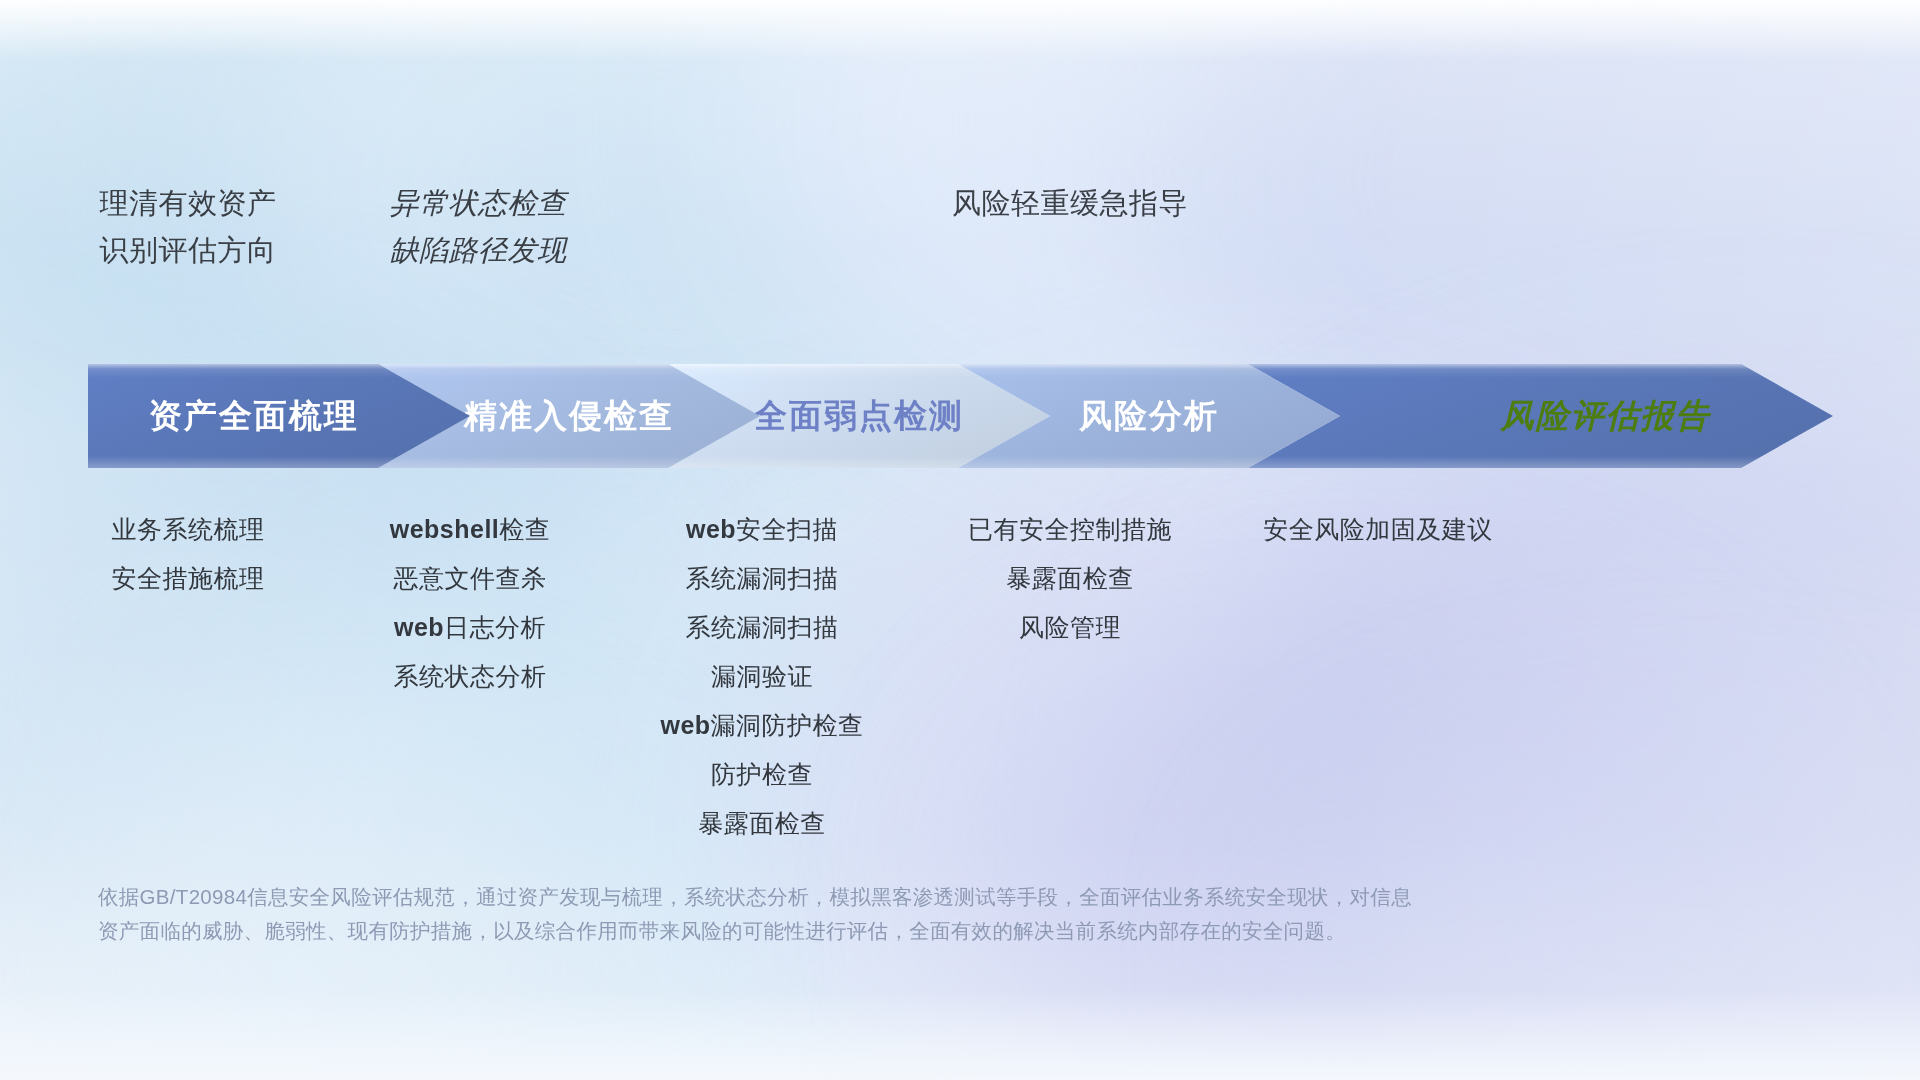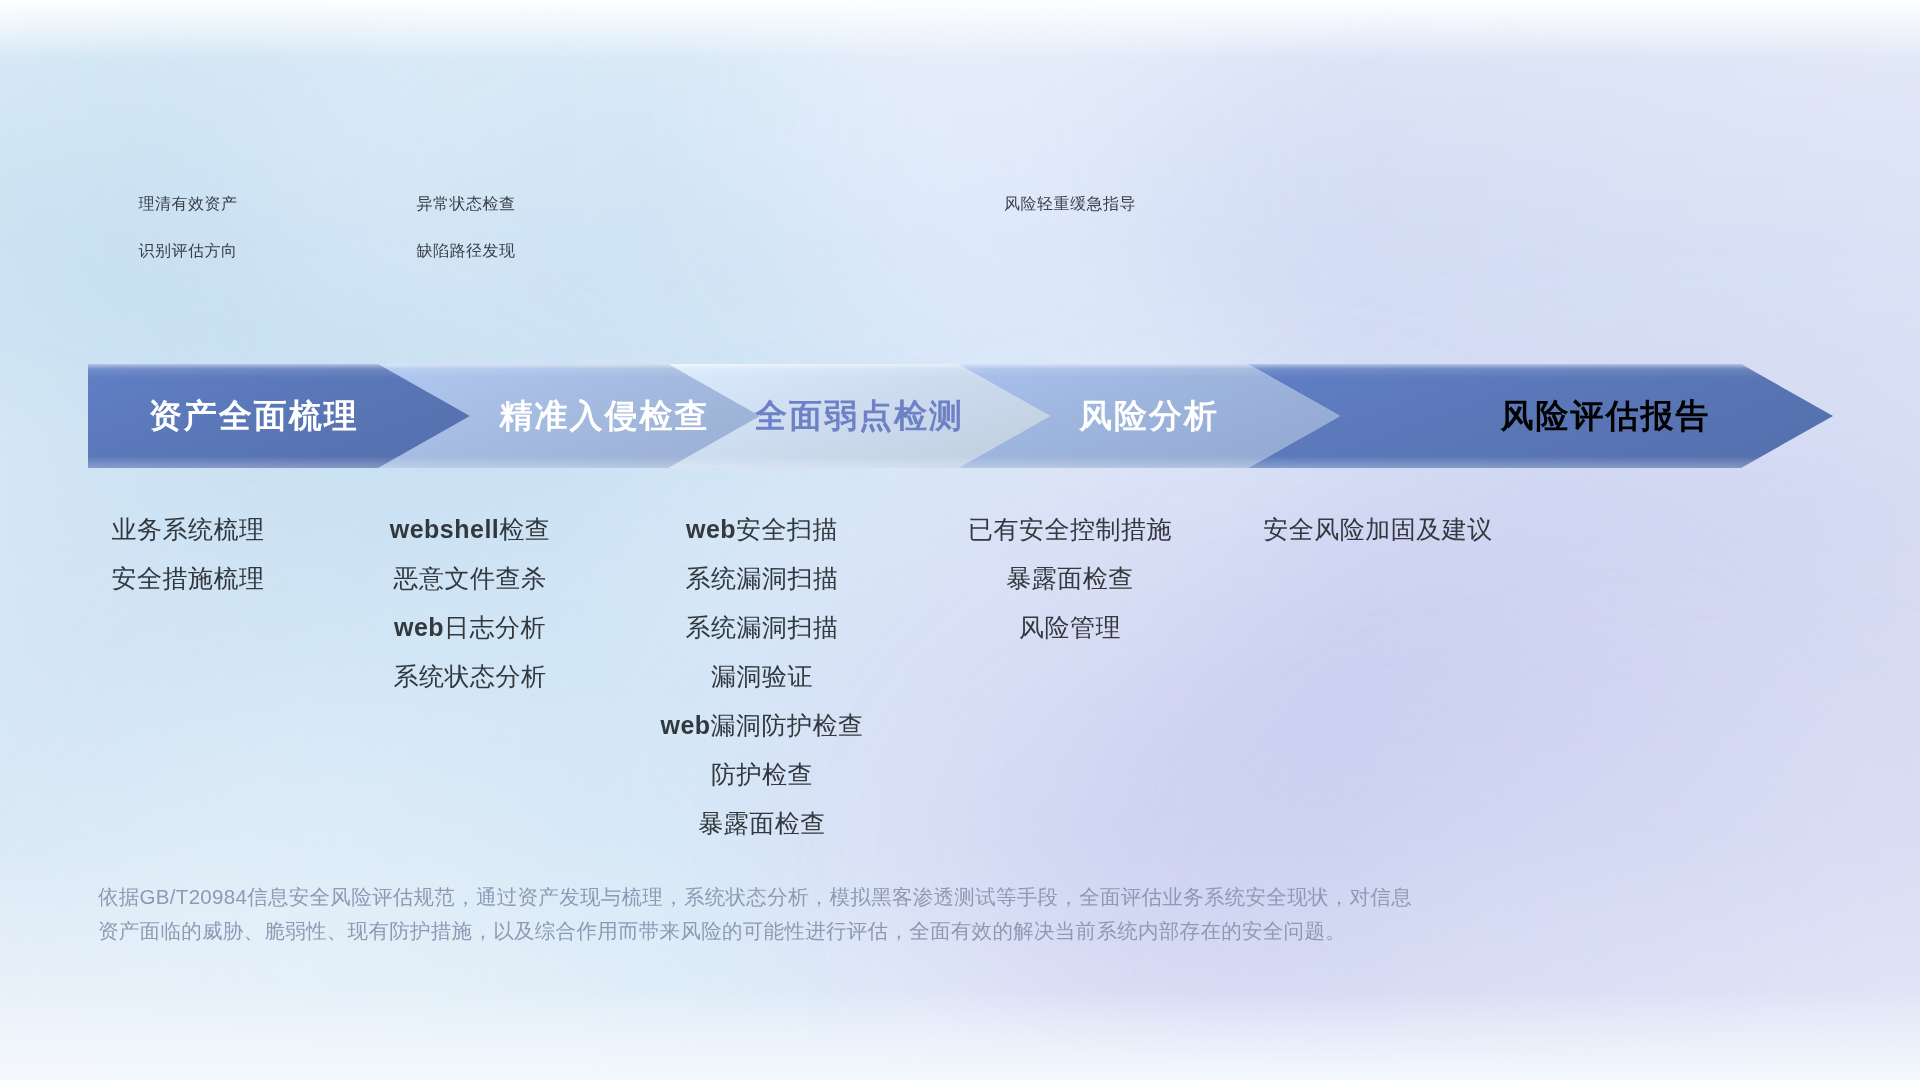--- a/index.html
+++ b/index.html
@@ -30,21 +30,21 @@
   
   #bg .edgeTop{position:absolute;left:0;right:0;top:0;height:60px;background:linear-gradient(180deg,#fdfeff 0%,rgba(253,254,255,0) 100%);}
   #bg .edgeBot{position:absolute;left:0;right:0;bottom:0;height:90px;background:linear-gradient(0deg,#f4f8fd 0%,rgba(244,248,253,0) 100%);}
 
   
   #stage{position:absolute;inset:0;}
 
   
   .toprow{position:absolute;left:70px;top:180px;width:1780px;height:110px;display:flex;}
   .topcol{flex:0 0 auto;display:flex;flex-direction:column;align-items:center;justify-content:flex-start;}
-  .topline{font-size:16px;color:#3a3f46;line-height:47px;white-space:nowrap;letter-spacing:.5px;}
+  .topline{font-size:29px;color:#3a3f46;line-height:47px;white-space:nowrap;letter-spacing:.5px;}
 
   
   .band{position:absolute;left:88px;top:364px;width:1745px;height:104px;}
   .chev{position:absolute;top:0;height:104px;display:flex;align-items:center;}
   .chev .fill{position:absolute;inset:0;}
   .chev .lbl{position:relative;z-index:3;width:100%;text-align:center;font-size:33px;font-weight:bold;letter-spacing:2px;white-space:nowrap;}
   .chev .edge{position:absolute;z-index:2;pointer-events:none;}
 
   
   .botrow{position:absolute;left:70px;top:505px;width:1780px;display:flex;}
@@ -77,56 +77,56 @@
   <div class="edgeBot"></div>
 </div>
 
 <div id="stage">
 
   <div class="toprow" id="toprow">
       <div class="topcol" style="position: absolute; left: -82px; width: 400px;">
         <div class="topline">理清有效资产</div>
         <div class="topline">识别评估方向</div>
       </div>
-      <div class="topcol" style="position: absolute; left: 196px; width: 400px;">
+      <div class="topcol" style="position: absolute; left: 208px; width: 400px; font-style: italic;">
         <div class="topline">异常状态检查</div>
         <div class="topline">缺陷路径发现</div>
       </div>
       <div class="topcol" style="position: absolute; left: 800px; width: 400px;">
         <div class="topline">风险轻重缓急指导</div>
       </div>
       <div class="topcol" style="position: absolute; left: 1108px; width: 400px;">
       </div>
     </div>
 
   <div class="band" id="band">
       <div class="chev" style="left: 0px; width: 382px; z-index: 20;">
         <div class="fill" style="clip-path: polygon(0px 0px, 290px 0px, 100% 50%, 290px 100%, 0px 100%); background: linear-gradient(160deg, rgb(96, 127, 197) 0%, rgb(90, 119, 184) 45%, rgb(84, 111, 171) 100%);"></div>
         <div class="edge" style="inset: 0px; clip-path: polygon(0px 0px, 290px 0px, 100% 50%, 290px 100%, 0px 100%); background: linear-gradient(rgba(255, 255, 255, 0.55) 0px, rgba(255, 255, 255, 0.12) 5px, rgba(255, 255, 255, 0) 14px), linear-gradient(0deg, rgba(255, 255, 255, 0.28) 0px, rgba(255, 255, 255, 0) 12px);"></div>
         <div class="lbl" style="color: rgb(255, 255, 255); padding-left: 0px; padding-right: 50.6px;">资产全面梳理</div>
       </div>
       <div class="chev" style="left: 290px; width: 382px; z-index: 19;">
         <div class="fill" style="clip-path: polygon(0px 0px, 290px 0px, 100% 50%, 290px 100%, 0px 100%, 92px 50%); background: linear-gradient(160deg, rgb(177, 200, 241) 0%, rgb(165, 187, 225) 45%, rgb(153, 174, 209) 100%);"></div>
         <div class="edge" style="inset: 0px; clip-path: polygon(0px 0px, 290px 0px, 100% 50%, 290px 100%, 0px 100%, 92px 50%); background: linear-gradient(rgba(255, 255, 255, 0.55) 0px, rgba(255, 255, 255, 0.12) 5px, rgba(255, 255, 255, 0) 14px), linear-gradient(0deg, rgba(255, 255, 255, 0.28) 0px, rgba(255, 255, 255, 0) 12px);"></div>
-        <div class="lbl" style="color: rgb(255, 255, 255); padding-left: 50.6px; padding-right: 50.6px; text-align: right;">精准入侵检查</div>
+        <div class="lbl" style="color: rgb(255, 255, 255); padding-left: 50.6px; padding-right: 50.6px;">精准入侵检查</div>
       </div>
       <div class="chev" style="left: 580px; width: 382px; z-index: 18;">
         <div class="fill" style="clip-path: polygon(0px 0px, 290px 0px, 100% 50%, 290px 100%, 0px 100%, 92px 50%); background: linear-gradient(160deg, rgb(219, 235, 255) 0%, rgb(205, 220, 239) 45%, rgb(191, 205, 222) 100%);"></div>
         <div class="edge" style="inset: 0px; clip-path: polygon(0px 0px, 290px 0px, 100% 50%, 290px 100%, 0px 100%, 92px 50%); background: linear-gradient(rgba(255, 255, 255, 0.55) 0px, rgba(255, 255, 255, 0.12) 5px, rgba(255, 255, 255, 0) 14px), linear-gradient(0deg, rgba(255, 255, 255, 0.28) 0px, rgba(255, 255, 255, 0) 12px);"></div>
         <div class="lbl" style="color: rgb(110, 128, 198); padding-left: 50.6px; padding-right: 50.6px;">全面弱点检测</div>
       </div>
       <div class="chev" style="left: 870px; width: 382px; z-index: 17;">
         <div class="fill" style="clip-path: polygon(0px 0px, 290px 0px, 100% 50%, 290px 100%, 0px 100%, 92px 50%); background: linear-gradient(160deg, rgb(168, 193, 236) 0%, rgb(157, 180, 221) 45%, rgb(146, 167, 206) 100%);"></div>
         <div class="edge" style="inset: 0px; clip-path: polygon(0px 0px, 290px 0px, 100% 50%, 290px 100%, 0px 100%, 92px 50%); background: linear-gradient(rgba(255, 255, 255, 0.55) 0px, rgba(255, 255, 255, 0.12) 5px, rgba(255, 255, 255, 0) 14px), linear-gradient(0deg, rgba(255, 255, 255, 0.28) 0px, rgba(255, 255, 255, 0) 12px);"></div>
         <div class="lbl" style="color: rgb(255, 255, 255); padding-left: 50.6px; padding-right: 50.6px;">风险分析</div>
       </div>
       <div class="chev" style="left: 1160px; width: 585px; z-index: 16;">
         <div class="fill" style="clip-path: polygon(0px 0px, 493px 0px, 100% 50%, 493px 100%, 0px 100%, 92px 50%); background: linear-gradient(160deg, rgb(96, 127, 197) 0%, rgb(90, 119, 184) 45%, rgb(84, 111, 171) 100%);"></div>
         <div class="edge" style="inset: 0px; clip-path: polygon(0px 0px, 493px 0px, 100% 50%, 493px 100%, 0px 100%, 92px 50%); background: linear-gradient(rgba(255, 255, 255, 0.55) 0px, rgba(255, 255, 255, 0.12) 5px, rgba(255, 255, 255, 0) 14px), linear-gradient(0deg, rgba(255, 255, 255, 0.28) 0px, rgba(255, 255, 255, 0) 12px);"></div>
-        <div class="lbl" style="color: #000000; padding-left: 180.6px; padding-right: 50.6px;">风险评估报告</div>
+        <div class="lbl" style="color: #4d7c0f; padding-left: 180.6px; padding-right: 50.6px; font-style: italic;">风险评估报告</div>
       </div>
     </div>
 
   <div class="botrow" id="botrow">
       <div class="botcol" style="position: absolute; left: -92px; width: 420px;">
         <div class="botline">业务系统梳理</div>
         <div class="botline">安全措施梳理</div>
       </div>
       <div class="botcol" style="position: absolute; left: 190px; width: 420px;">
         <div class="botline"><b>webshell</b>检查</div>

